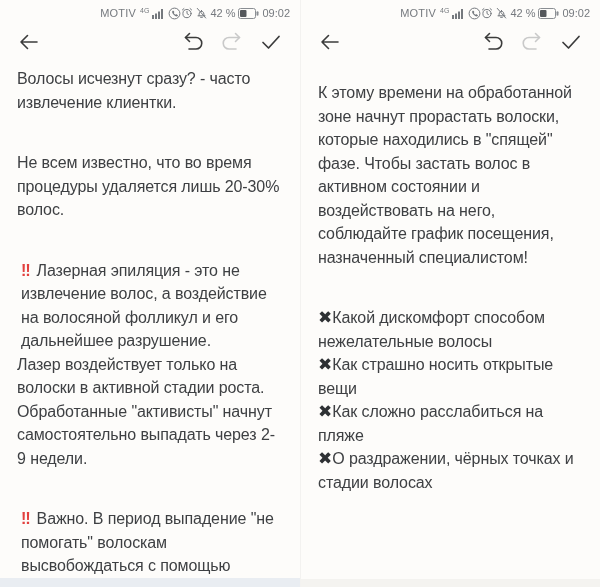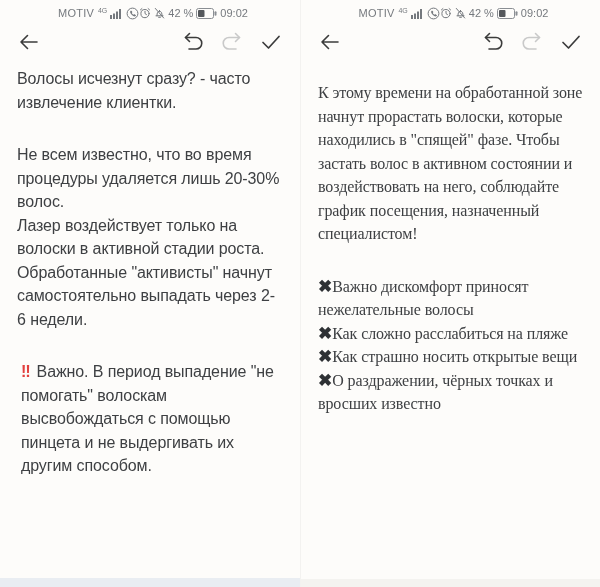--- a/index.html
+++ b/index.html
@@ -5,43 +5,43 @@
   html,body{margin:0;padding:0;}
   body{
     width:600px;height:587px;overflow:hidden;display:flex;
     background:#fdfcfa;
     font-family:"Liberation Sans","DejaVu Sans",sans-serif;
   }
   .panel{width:300px;height:587px;position:relative;background:#fdfcfa;box-sizing:border-box;flex:0 0 300px;}
   .panel.right{border-left:1px solid rgba(0,0,0,0.04);}
   
   .statusbar{
-    height:20px;display:flex;justify-content:center;align-items:center;
+    height:20px;display:flex;justify-content:flex-end;align-items:center;
     padding:3px 10px 0 16px;color:#75797e;font-size:11px;line-height:11px;
   }
   .sb-left,.sb-right{display:flex;align-items:center;gap:3px;}
   .carrier{letter-spacing:.2px;}
   .net{font-size:7px;position:relative;top:-3px;margin-left:1px;}
   .sb-icon{display:inline-flex;align-items:center;}
   
   .toolbar{height:40px;display:flex;align-items:center;padding:0 14px 0 14px;}
   .tb-spacer{flex:1;}
   .tb-btn{
     background:none;border:none;padding:0;margin:0;cursor:pointer;
     width:30px;height:30px;display:flex;align-items:center;justify-content:center;
   }
   .tb-group{display:flex;align-items:center;gap:9px;}
   
   .note-body{
     padding:4px 17px 0 17px;color:#3e4043;font-size:16px;line-height:23.5px;
     letter-spacing:-0.1px;cursor:text;
   }
-  .note-body.pt-lg{padding-top:18px;font-family:Liberation Serif, serif;}
+  .note-body.pt-lg{padding-top:18px;}
   .para{margin:0;}
-  .para.gap{margin-top:29px;}
+  .para.gap{margin-top:37px;}
   .para.indent{padding-left:4px;}
   .bang{color:#e2403e;font-weight:bold;margin-right:6px;}
   .xmark{color:#2e3134;font-weight:bold;font-size:17px;letter-spacing:0;}
   
   .bottom-strip{position:absolute;left:0;right:0;bottom:0;}
   .strip-left{height:9px;background:#e9edf2;}
   .strip-right{height:8px;background:#f4f3f0;}
 </style>
 </head>
 <body>
@@ -126,21 +126,22 @@
               <path d="M3 8.5 8.5 14 19 2.5"></path>
             </svg>
         </span>
       </button>
     </span>
   </div>
 
   <div class="note-body">
     <p class="para"><span>Волосы исчезнут сразу? - часто извлечение клиентки.</span></p>
     <p class="para gap"><span>Не всем известно, что во время процедуры удаляется лишь 20-30% волос.</span></p>
-    <p class="para"><span>Лазер воздействует только на волоски в активной стадии роста. Обработанные "активисты" начнут самостоятельно выпадать через 2-6 недели.</span></p>
+    <p class="para gap indent"><span class="bang">‼</span><span>Лазерная эпиляция - это не извлечение волос, а воздействие на волосяной фолликул и его дальнейшее разрушение.</span></p>
+    <p class="para"><span>Лазер воздействует только на волоски в активной стадии роста. Обработанные "активисты" начнут самостоятельно выпадать через 2-9 недели.</span></p>
     <p class="para gap indent"><span class="bang">‼</span><span>Важно. В период выпадение "не помогать" волоскам высвобождаться с помощью пинцета и не выдергивать их другим способом.</span></p>
   </div>
 
   <div class="bottom-strip strip-left"></div>
 </div>
 
 <div class="panel right">
   <div class="statusbar">
     <div class="sb-left">
       <span class="carrier">MOTIV</span>
@@ -219,21 +220,21 @@
           <svg width="22" height="16" viewBox="0 0 22 16" fill="none" stroke="#3b3b3b" stroke-width="1.7" stroke-linecap="round" stroke-linejoin="round">
               <path d="M3 8.5 8.5 14 19 2.5"></path>
             </svg>
         </span>
       </button>
     </span>
   </div>
 
   <div class="note-body pt-lg">
     <p class="para"><span>К этому времени на обработанной зоне начнут прорастать волоски, которые находились в "спящей" фазе. Чтобы застать волос в активном состоянии и воздействовать на него, соблюдайте график посещения, назначенный специалистом!</span></p>
-    <p class="para gap"><span class="xmark">✖</span><span>Важно дискомфорт приносят нежелательные волосы</span></p>
+    <p class="para gap"><span class="xmark">✖</span><span>Какой дискомфорт способом нежелательные волосы</span></p>
+    <p class="para"><span class="xmark">✖</span><span>Как страшно носить открытые вещи</span></p>
     <p class="para"><span class="xmark">✖</span><span>Как сложно расслабиться на пляже</span></p>
-    <p class="para"><span class="xmark">✖</span><span>Как страшно носить открытые вещи</span></p>
-    <p class="para"><span class="xmark">✖</span><span>О раздражении, чёрных точках и вросших известно</span></p>
+    <p class="para"><span class="xmark">✖</span><span>О раздражении, чёрных точках и стадии волосах</span></p>
 
   </div>
 
   <div class="bottom-strip strip-right"></div>
 </div>
 
 </body></html>

